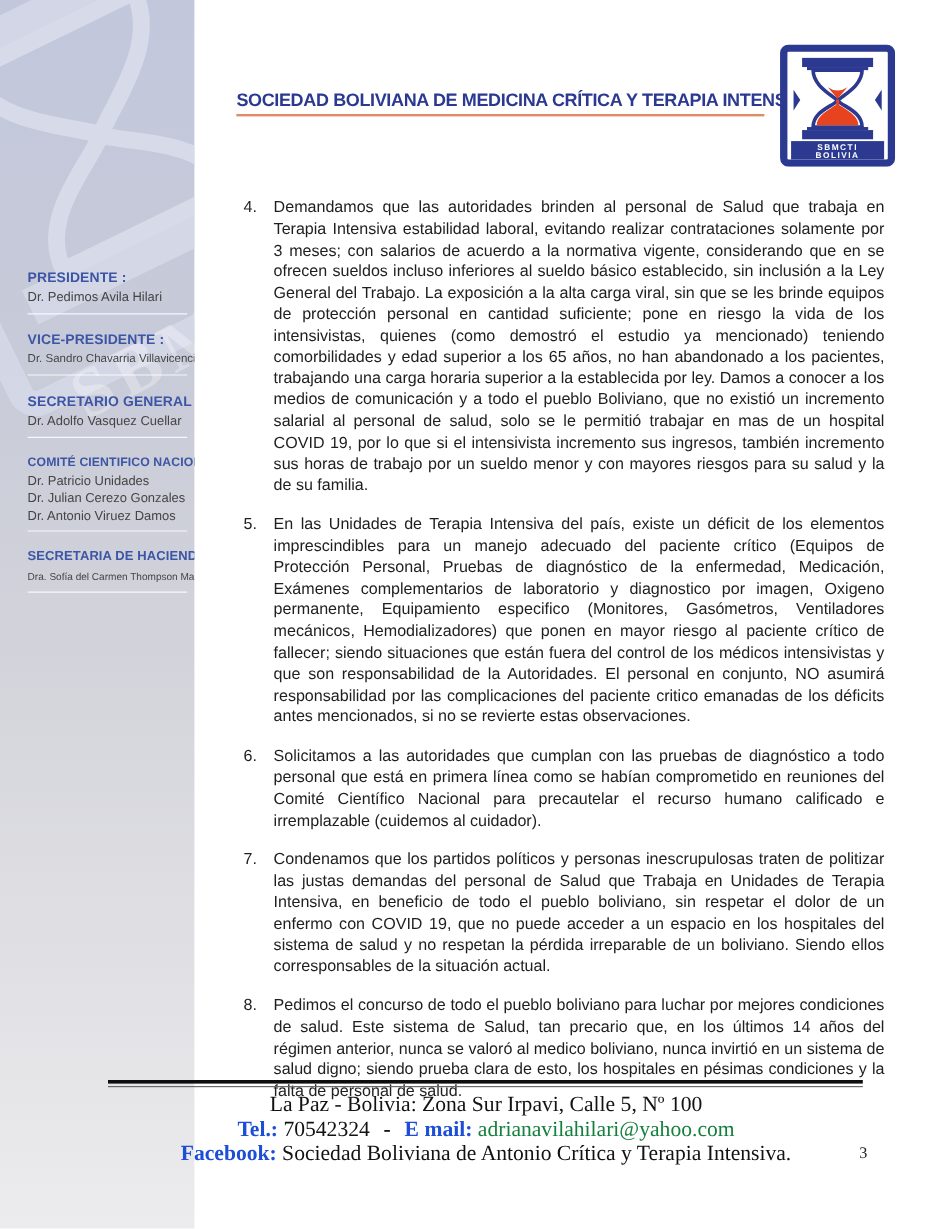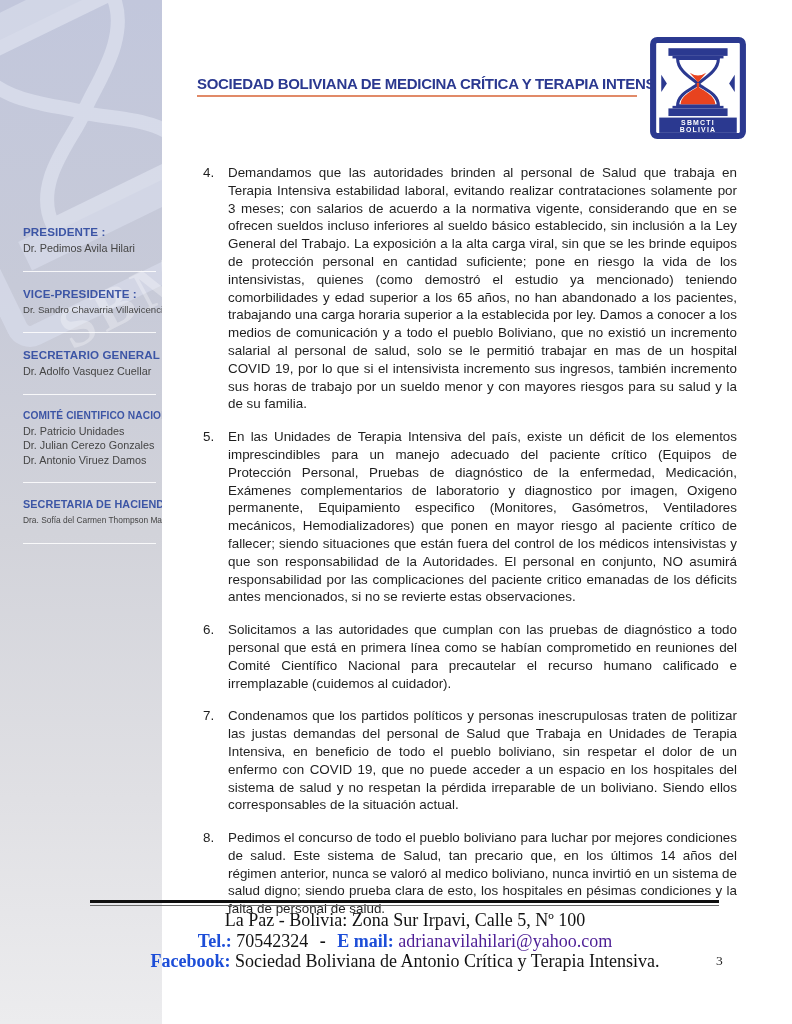--- a/index.html
+++ b/index.html
@@ -7,21 +7,21 @@
         font-family:"Liberation Sans",sans-serif;color:#1f1f1f;}
 
   
   .sidebar{position:absolute;left:0;top:0;width:162px;height:1024px;overflow:hidden;
            background:linear-gradient(180deg,#c2c7dc 0%,#c7cad8 28%,#d2d3da 52%,#e0e0e4 78%,#ececee 100%);}
   .wm{position:absolute;top:-55px;left:-75px;transform:rotate(-26deg);opacity:.75;}
   .wm-letters{position:absolute;top:270px;left:55px;transform:rotate(-28deg);
               font-family:"Liberation Serif",serif;font-weight:bold;font-size:58px;
               color:rgba(255,255,255,.30);line-height:60px;letter-spacing:6px;}
   .officers{position:absolute;left:23px;top:225px;width:133px;}
-  .sec{border-bottom:1px solid rgba(255,255,255,.85);padding-bottom:15px;margin-bottom:15px;}
+  .sec{border-bottom:1px solid rgba(255,255,255,.85);padding-bottom:5px;margin-bottom:15px;}
   .sec-title{color:#3c55a5;font-weight:bold;font-size:11.6px;letter-spacing:.1px;margin-bottom:3px;white-space:nowrap;}
   .sec-member{color:#454545;font-size:10.8px;line-height:14.5px;white-space:nowrap;}
   .sec1 .sec-member{font-size:9.6px;}
   .sec3 .sec-title{font-size:10.2px;}
   .sec4 .sec-title{font-size:10.8px;}
   .sec4 .sec-member{font-size:8.4px;}
 
   
   .header{position:absolute;left:197px;top:75px;width:440px;text-align:center;}
   .org-title{color:#2b3990;font-weight:bold;font-size:15px;letter-spacing:-.3px;white-space:nowrap;}
@@ -35,21 +35,21 @@
   .para{display:flex;margin-bottom:15px;font-size:13.4px;line-height:17.8px;}
   .num{flex:0 0 25px;}
   .txt{flex:1;text-align:justify;}
 
   
   .footer-rule{position:absolute;left:90px;top:900px;width:629px;border-top:3.5px solid #0e0e0e;}
   .footer-rule .thin{margin-top:1.5px;border-top:1.5px solid #6a6a6a;}
   .footer{position:absolute;left:60px;top:910px;width:690px;text-align:center;
           font-family:"Liberation Serif",serif;font-size:18px;line-height:20.5px;color:#121212;}
   .footer b{color:#1d4ed8;}
-  .email{color:#4c1d95;text-decoration:none;cursor:pointer;}
+  .email{color:#15803d;text-decoration:none;cursor:pointer;}
   .sep{margin:0 7px;font-weight:bold;}
   .page-num{position:absolute;left:716px;top:953px;font-family:"Liberation Serif",serif;
             font-size:13.5px;color:#222;}
 </style>
 </head>
 <body>
 
 <div class="page">
 
   <aside class="sidebar">

